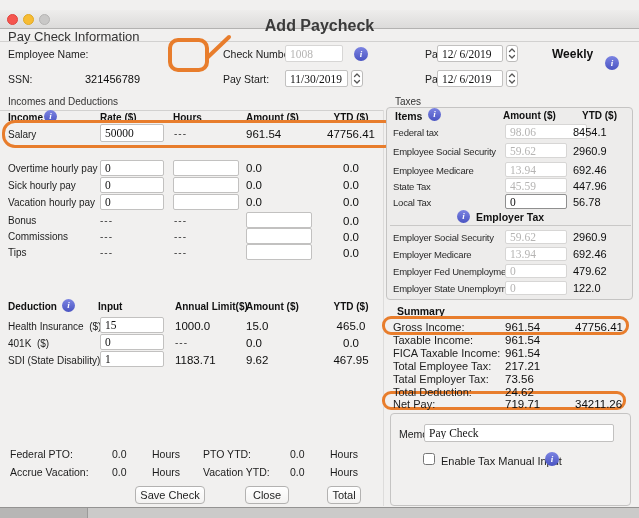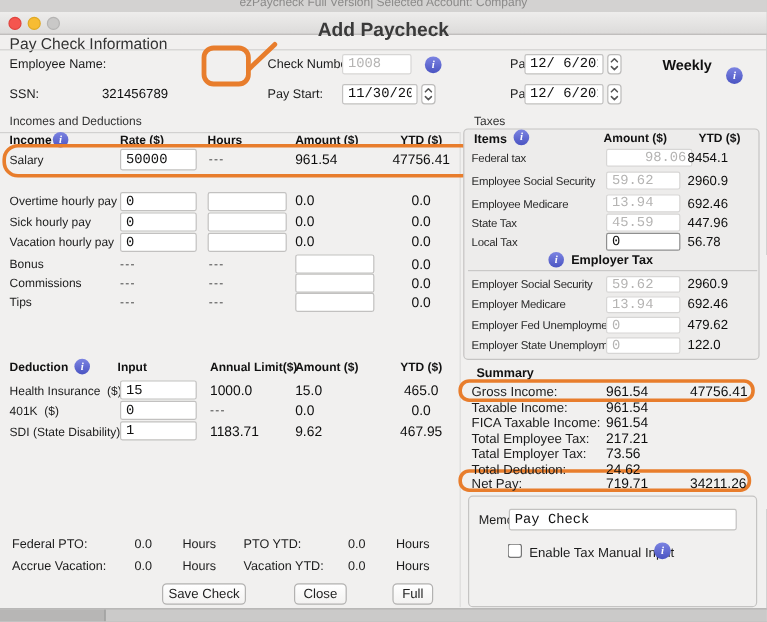--- a/index.html
+++ b/index.html
@@ -33,21 +33,21 @@
   .dash  { font-size:10px; color:#3d3d3d; letter-spacing:1px; line-height:14px; }
   .cyt   { text-align:center; }
   
   .gline { position:absolute; height:1px; background:#d2d1d0; }
   .vline { position:absolute; width:1px; background:#dddcdb; }
   .gbox  { position:absolute; border:1px solid #c5c4c3; border-radius:4px; }
   .taxbox{ background:#edeceb; }
   .orect { position:absolute; border:3px solid #e87d2c; border-radius:12px; }
   
   .tin { position:absolute; border:1px solid #c2c1c0; background:#fff; border-radius:2px;
-         font-family:Liberation Mono, monospace; font-size:11.5px; color:#111; padding:0 4px; }
+         font-family:Liberation Serif, serif; font-size:11.5px; color:#111; padding:0 4px; }
   .tin.dis { color:#b5b4b3; border-color:#d7d6d5; }
   .tin.strong { border-color:#8f8f8f; }
   .info { position:absolute; width:13px; height:13px; border-radius:50%;
           background:linear-gradient(#7c84e2,#4a54c2); color:#fff; text-align:center;
           font:italic bold 9px "Liberation Serif",serif; line-height:13px; }
   .combo { position:absolute; background:#fff; border:1px solid #adacab; border-radius:3px; }
   .combo .ctext { position:absolute; left:7px; top:2px; font-size:11.5px; color:#000; }
   .bluestep { position:absolute; border-radius:3px; background:linear-gradient(#63a0f8,#2c6ef0);
               display:flex; align-items:center; justify-content:center; }
   .stepper { position:absolute; width:12px; height:17px; background:#fff; border:1px solid #bcbbba;
@@ -56,23 +56,20 @@
   .btn { position:absolute; height:18px; background:linear-gradient(#ffffff,#f3f2f1);
          border:1px solid #b3b2b1; border-radius:4px; font-family:"Liberation Sans","DejaVu Sans",sans-serif;
          font-size:11px; color:#1e1e1e; line-height:15px; text-align:center; }
   .ann { position:absolute; color:#e87d2c; font-size:14px; letter-spacing:0.3px; white-space:pre; }
 </style>
 </head>
 <body>
 
 <div class="screen">
 
-  <div class="app-strip">
-    <span>ezPaycheck Full Version| Selected Account: Company</span>
-  </div>
 
   <div class="titlebar">
     <span class="tl red"></span>
     <span class="tl yel"></span>
     <span class="tl gry"></span>
     <div class="wtitle">Add Paycheck</div>
   </div>
 
   <div class="a sect" style="left:8px;top:31px;font-size:13px">Pay Check Information</div>
   <div class="gline" style="left:0;top:41px;width:639px"></div>
@@ -199,21 +196,21 @@
   <div class="a val" style="left:246px;top:353px">9.62</div>
   <div class="a val cyt" style="left:318px;top:353px;width:66px">467.95</div>
 
   <div class="gbox taxbox" style="left:386px;top:107px;width:247px;height:193px"></div>
   <div class="a hdr11" style="left:395px;top:110px">Items</div>
   <span class="info" style="left:428px;top:108px">i</span>
   <div class="a hdr" style="left:503px;top:110px">Amount ($)</div>
   <div class="a hdr" style="left:582px;top:110px">YTD ($)</div>
 
   <div class="a lblT" style="left:393px;top:127px">Federal tax</div>
-  <input class="tin dis" style="left: 505px; top: 124px; width: 72px; height: 15px; text-align: right;" readonly="" value="98.06">
+  <input class="tin dis" style="left: 505px; top: 124px; width: 82px; height: 15px;" readonly="" value="98.06">
   <div class="a val11" style="left:573px;top:126px">8454.1</div>
 
   <div class="a lblT" style="left:393px;top:146px">Employee Social Security</div>
   <input class="tin dis" style="left: 505px; top: 143px; width: 62px; height: 15px;" readonly="" value="59.62">
   <div class="a val11" style="left:573px;top:145px">2960.9</div>
 
   <div class="a lblT" style="left:393px;top:165px">Employee Medicare</div>
   <input class="tin dis" style="left: 505px; top: 162px; width: 62px; height: 15px;" readonly="" value="13.94">
   <div class="a val11" style="left:573px;top:164px">692.46</div>
 
@@ -288,20 +285,20 @@
 
   <div class="a lbl" style="left:10px;top:466px">Accrue Vacation:</div>
   <div class="a lbl" style="left:112px;top:466px">0.0</div>
   <div class="a lbl" style="left:152px;top:466px">Hours</div>
   <div class="a lbl" style="left:203px;top:466px">Vacation YTD:</div>
   <div class="a lbl" style="left:290px;top:466px">0.0</div>
   <div class="a lbl" style="left:330px;top:466px">Hours</div>
 
   <button class="btn" style="left:135px;top:486px;width:70px">Save Check</button>
   <button class="btn" style="left:245px;top:486px;width:44px">Close</button>
-  <button class="btn" style="left:327px;top:486px;width:34px">Full</button>
+  <button class="btn" style="left:327px;top:486px;width:34px">Total</button>
 
   <div class="win-bottom"></div>
   <div class="bottom-strip">
     <div class="seg"></div>
   </div>
 
 </div>
 
 </body></html>

